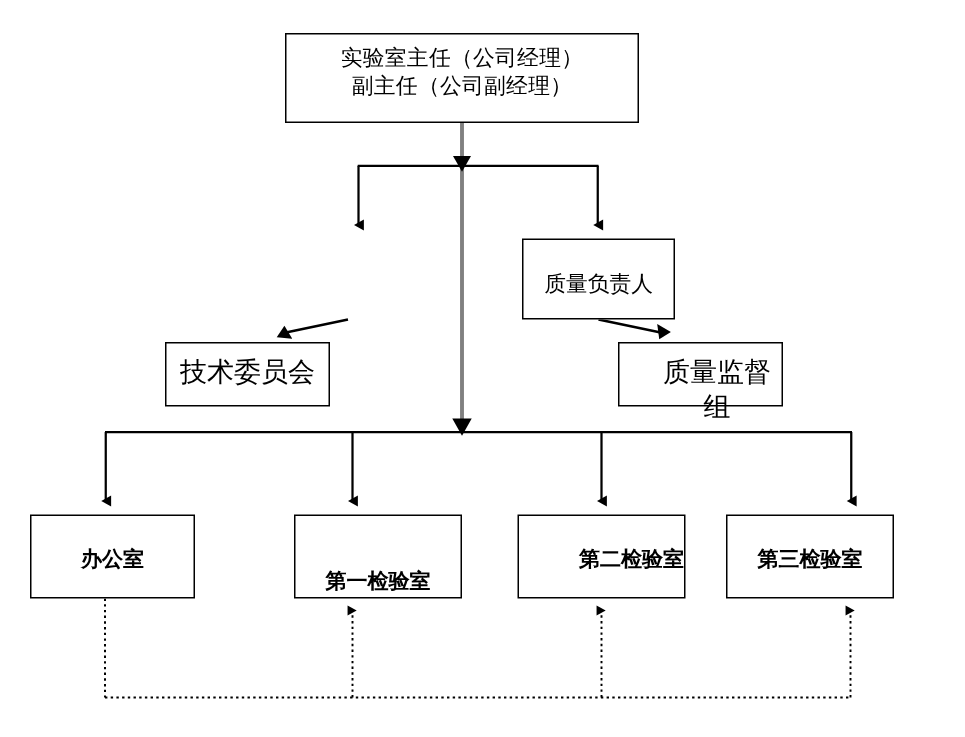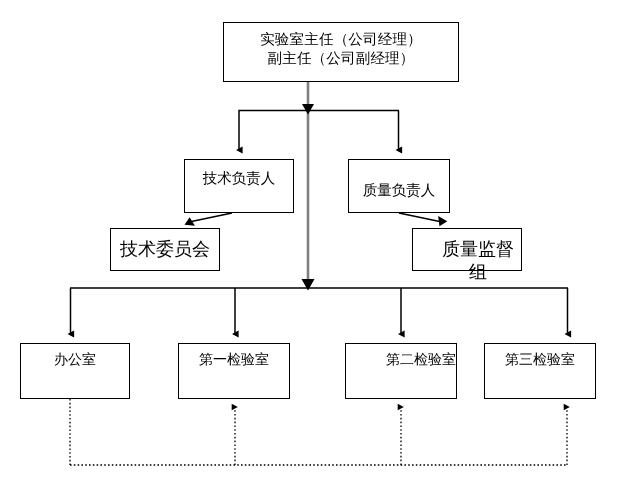--- a/index.html
+++ b/index.html
@@ -48,21 +48,22 @@
   .node-box.lvl2 {
     font-size: 14.5px;
     padding-top: 9px;
   }
   .node-box.lvl3 {
     font-size: 18px;
     padding-top: 8px;
   }
   .node-box.lvl4 {
     font-size: 14px;
-    padding-top: 7px;
+    padding-top: 21px;
+    font-weight: bold;
   }
   .node-label {
     display: block;
     width: 100%;
   }
 </style>
 </head>
 <body>
 
 <div id="chart-root">
@@ -110,46 +111,43 @@
 
     <g>
       <line x1="70" y1="399" x2="70" y2="465" stroke="#000000" stroke-width="1.3" stroke-dasharray="1.6 2.2"></line>
       <line x1="70" y1="465" x2="567" y2="465" stroke="#000000" stroke-width="1.3" stroke-dasharray="1.6 2.2"></line>
       <line x1="235" y1="465" x2="235" y2="407" stroke="#000000" stroke-width="1.3" stroke-dasharray="1.6 2.2" marker-end="url(#arrow-black-sm)"></line>
       <line x1="401" y1="465" x2="401" y2="407" stroke="#000000" stroke-width="1.3" stroke-dasharray="1.6 2.2" marker-end="url(#arrow-black-sm)"></line>
       <line x1="567" y1="465" x2="567" y2="407" stroke="#000000" stroke-width="1.3" stroke-dasharray="1.6 2.2" marker-end="url(#arrow-black-sm)"></line>
     </g>
   </svg>
 
-  <div class="node-box lvl1" style="left:190px; top:22px; width:236px; height:60px;margin-left:33px;">
+  <div class="node-box lvl1" style="left:190px; top:22px; width:236px; height:60px;">
     <span class="node-label">实验室主任（公司经理）
 副主任（公司副经理）</span>
   </div>
 
-  <div class="node-box lvl2" style="left:184px; top:159px; width:110px; height:54px;">
-    <span class="node-label">技术负责人</span>
-  </div>
 
   <div class="node-box lvl2" style="left:348px; top:159px; width:102px; height:54px;align-items:center;">
     <span class="node-label">质量负责人</span>
   </div>
 
   <div class="node-box lvl3" style="left:110px; top:228px; width:110px; height:43px;">
     <span class="node-label">技术委员会</span>
   </div>
 
   <div class="node-box lvl3" style="left:412px; top:228px; width:110px; height:43px;padding-left:22px;">
     <span class="node-label">质量监督组</span>
   </div>
 
   <div class="node-box lvl4" style="left:20px; top:343px; width:110px; height:56px;">
     <span class="node-label">办公室</span>
   </div>
 
-  <div class="node-box lvl4" style="left:178px; top:343px; width:112px; height:56px;">
+  <div class="node-box lvl4" style="left:196px; top:343px; width:112px; height:56px;align-items:flex-end;">
     <span class="node-label">第一检验室</span>
   </div>
 
   <div class="node-box lvl4" style="left:345px; top:343px; width:112px; height:56px;text-align:right;">
     <span class="node-label">第二检验室</span>
   </div>
 
   <div class="node-box lvl4" style="left:484px; top:343px; width:112px; height:56px;">
     <span class="node-label">第三检验室</span>
   </div>

